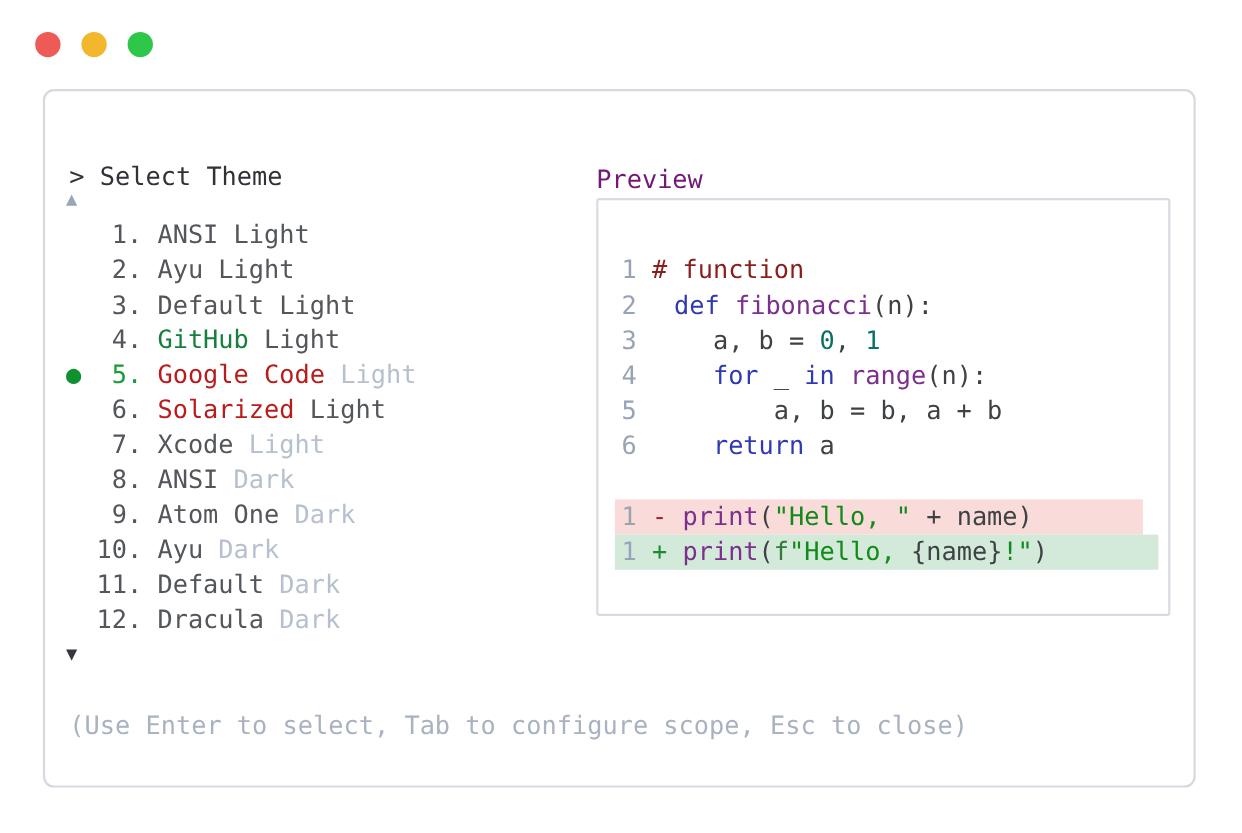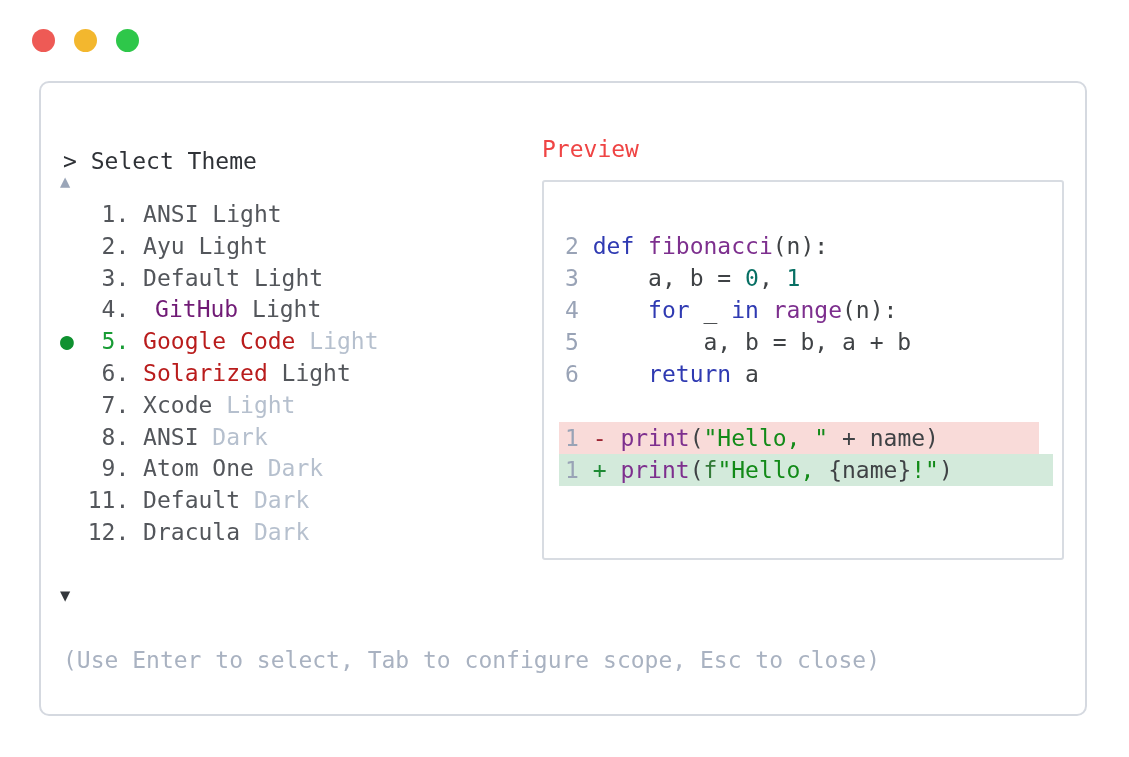--- a/index.html
+++ b/index.html
@@ -8,21 +8,21 @@
     font-family:"DejaVu Sans Mono","Liberation Mono",monospace;
   }
   .traffic-lights{position:absolute;left:32px;top:29px;display:flex;gap:19px;}
   .traffic-dot{width:23px;height:23px;border-radius:50%;}
   .panel{
     position:absolute;left:39px;top:81px;width:1048px;height:635px;
     border:2px solid #d5d9e0;border-radius:10px;background:#ffffff;box-sizing:border-box;
   }
   .mono-line{font-size:23px;line-height:32px;white-space:pre;}
   .prompt{position:absolute;left:22px;top:50px;color:#2f3237;margin-top:12px;}
-  .preview-label{position:absolute;left:501px;top:50px;color:#ef4444;}
+  .preview-label{position:absolute;left:501px;top:65px;color:#701a75;}
   .arrow-up{position:absolute;left:19px;top:86px;font-size:17px;line-height:24px;color:#9aa5b8;}
   .arrow-down{position:absolute;left:19px;top:500px;font-size:17px;line-height:24px;color:#34373c;}
   .theme-list{position:absolute;left:19px;top:116px;}
   .list-item{font-size:23px;line-height:31.8px;white-space:pre;cursor:default;}
   .footer{position:absolute;left:22px;top:561px;color:#a9b2c1;}
   .preview-box{
     position:absolute;left:501px;top:97px;width:522px;height:380px;box-sizing:border-box;
     border:2px solid #d8dce2;border-radius:3px;background:#ffffff;
     padding:48px 0 0 21px;overflow:hidden;
   }
@@ -39,35 +39,37 @@
   <div class="traffic-dot" style="background: rgb(46, 199, 74);"></div>
 </div>
 
 <div class="panel" style="border-color: rgb(213, 217, 224);">
   <div class="mono-line prompt" style="color: rgb(47, 50, 55);">&gt; Select Theme</div>
   <div class="arrow-up" style="color: rgb(154, 165, 184);">▲</div>
   <div class="theme-list" id="theme-list">
       <div class="list-item"><span style="color: rgb(15, 145, 48);"> </span><span style="color: rgb(83, 86, 91);">  1. </span><span style="color: rgb(83, 86, 91);">ANSI</span><span style="color: rgb(83, 86, 91);"> Light</span></div>
       <div class="list-item"><span style="color: rgb(15, 145, 48);"> </span><span style="color: rgb(83, 86, 91);">  2. </span><span style="color: rgb(83, 86, 91);">Ayu</span><span style="color: rgb(83, 86, 91);"> Light</span></div>
       <div class="list-item"><span style="color: rgb(15, 145, 48);"> </span><span style="color: rgb(83, 86, 91);">  3. </span><span style="color: rgb(83, 86, 91);">Default</span><span style="color: rgb(83, 86, 91);"> Light</span></div>
-      <div class="list-item"><span style="color: rgb(15, 145, 48);"> </span><span style="color: rgb(83, 86, 91);">  4. </span><span style="color: #701a75; margin-left: 12px;">GitHub</span><span style="color: rgb(83, 86, 91);"> Light</span></div>
+      <div class="list-item"><span style="color: rgb(15, 145, 48);"> </span><span style="color: rgb(83, 86, 91);">  4. </span><span style="color: #15803d;">GitHub</span><span style="color: rgb(83, 86, 91);"> Light</span></div>
       <div class="list-item"><span style="color: rgb(15, 145, 48);">●</span><span style="color: rgb(24, 156, 53);">  5. </span><span style="color: #b91c1c;">Google Code</span><span style="color: rgb(182, 192, 206);"> Light</span></div>
       <div class="list-item"><span style="color: rgb(15, 145, 48);"> </span><span style="color: rgb(83, 86, 91);">  6. </span><span style="color: #b91c1c;">Solarized</span><span style="color: rgb(83, 86, 91);"> Light</span></div>
       <div class="list-item"><span style="color: rgb(15, 145, 48);"> </span><span style="color: rgb(83, 86, 91);">  7. </span><span style="color: rgb(83, 86, 91);">Xcode</span><span style="color: rgb(182, 192, 206);"> Light</span></div>
       <div class="list-item"><span style="color: rgb(15, 145, 48);"> </span><span style="color: rgb(83, 86, 91);">  8. </span><span style="color: rgb(83, 86, 91);">ANSI</span><span style="color: rgb(182, 192, 206);"> Dark</span></div>
       <div class="list-item"><span style="color: rgb(15, 145, 48);"> </span><span style="color: rgb(83, 86, 91);">  9. </span><span style="color: rgb(83, 86, 91);">Atom One</span><span style="color: rgb(182, 192, 206);"> Dark</span></div>
+      <div class="list-item"><span style="color: rgb(15, 145, 48);"> </span><span style="color: rgb(83, 86, 91);"> 10. </span><span style="color: rgb(83, 86, 91);">Ayu</span><span style="color: rgb(182, 192, 206);"> Dark</span></div>
       <div class="list-item"><span style="color: rgb(15, 145, 48);"> </span><span style="color: rgb(83, 86, 91);"> 11. </span><span style="color: rgb(83, 86, 91);">Default</span><span style="color: rgb(182, 192, 206);"> Dark</span></div>
       <div class="list-item"><span style="color: rgb(15, 145, 48);"> </span><span style="color: rgb(83, 86, 91); text-align: center;"> 12. </span><span style="color: rgb(83, 86, 91);">Dracula</span><span style="color: rgb(182, 192, 206);"> Dark</span></div>
     </div>
   <div class="arrow-down" style="color: rgb(52, 55, 60);">▼</div>
   <div class="mono-line footer" style="color: rgb(169, 178, 193);">(Use Enter to select, Tab to configure scope, Esc to close)</div>
 
   <div class="mono-line preview-label">Preview</div>
   <div class="preview-box" id="preview-box" style="border-color: rgb(216, 220, 226);">
-      <div class="code-line"><span style="color: rgb(153, 163, 182);">2 </span><span style="color: rgb(47, 58, 178);">def</span><span style="color: rgb(63, 66, 69);"> </span><span style="color: rgb(125, 47, 142); text-align: right;">fibonacci</span><span style="color: rgb(63, 66, 69);">(n):</span></div>
+      <div class="code-line"><span style="color: rgb(153, 163, 182);">1 </span><span style="color: rgb(136, 31, 28);"># function</span></div>
+      <div class="code-line"><span style="color: rgb(153, 163, 182);">2 </span><span style="color: rgb(47, 58, 178); margin-left: 20px;">def</span><span style="color: rgb(63, 66, 69);"> </span><span style="color: rgb(125, 47, 142); text-align: right;">fibonacci</span><span style="color: rgb(63, 66, 69);">(n):</span></div>
       <div class="code-line"><span style="color: rgb(153, 163, 182);">3 </span><span style="color: rgb(63, 66, 69); text-align: center;">    a, b = </span><span style="color: rgb(8, 112, 100);">0</span><span style="color: rgb(63, 66, 69);">, </span><span style="color: rgb(8, 112, 100);">1</span></div>
       <div class="code-line"><span style="color: rgb(153, 163, 182);">4 </span><span style="color: rgb(63, 66, 69);">    </span><span style="color: rgb(47, 58, 178);">for</span><span style="color: rgb(63, 66, 69);"> _ </span><span style="color: rgb(47, 58, 178);">in</span><span style="color: rgb(63, 66, 69);"> </span><span style="color: rgb(125, 47, 142);">range</span><span style="color: rgb(63, 66, 69);">(n):</span></div>
       <div class="code-line"><span style="color: rgb(153, 163, 182);">5 </span><span style="color: rgb(63, 66, 69);">        a, b = b, a + b</span></div>
       <div class="code-line"><span style="color: rgb(153, 163, 182);">6 </span><span style="color: rgb(63, 66, 69);">    </span><span style="color: rgb(47, 58, 178);">return</span><span style="color: rgb(63, 66, 69);"> a</span></div>
       <div class="spacer-line"></div>
       <div class="code-line"><span class="diff-band" style="background: rgb(249, 219, 217);"><span style="color: rgb(153, 163, 182);">1</span><span style="color: rgb(156, 36, 50);"> - </span><span style="color: rgb(125, 47, 142);">print</span><span style="color: rgb(63, 66, 69);">(</span><span style="color: rgb(18, 138, 24);">"Hello, "</span><span style="color: rgb(63, 66, 69);"> + name)</span></span></div>
       <div class="code-line"><span class="diff-band" style="background: rgb(211, 234, 219);"><span style="color: rgb(153, 163, 182);">1</span><span style="color: rgb(29, 138, 52);"> + </span><span style="color: rgb(125, 47, 142);">print</span><span style="color: rgb(63, 66, 69);">(</span><span style="color: rgb(51, 122, 56);">f</span><span style="color: rgb(18, 138, 24);">"Hello, </span><span style="color: rgb(63, 66, 69);">{name}</span><span style="color: rgb(18, 138, 24);">!"</span><span style="color: rgb(63, 66, 69);">)</span></span></div>
     </div>
 </div>
 

